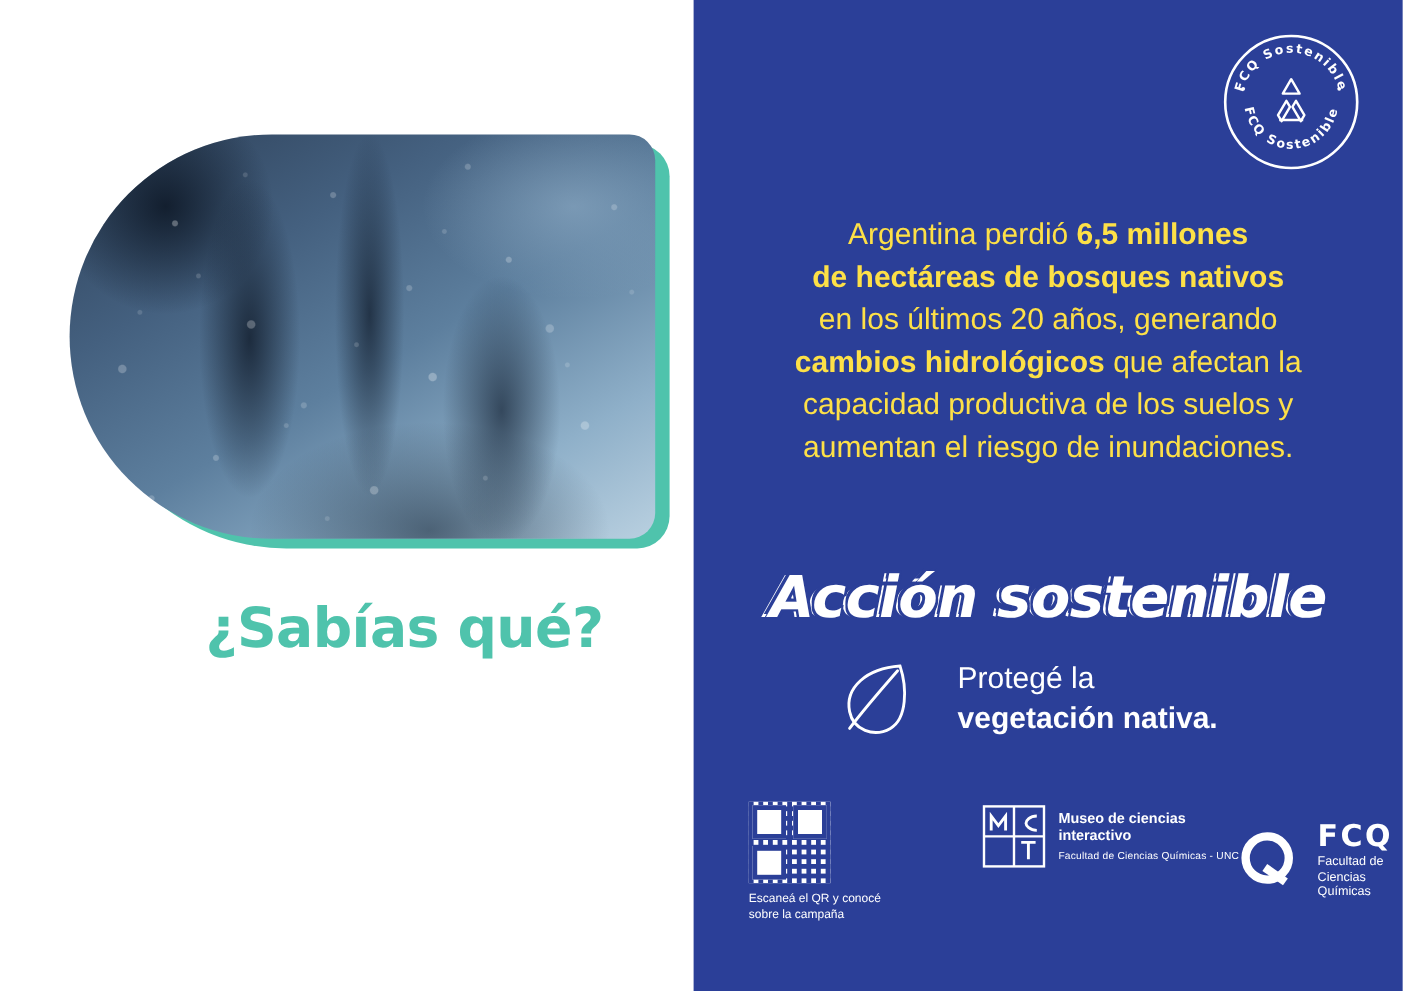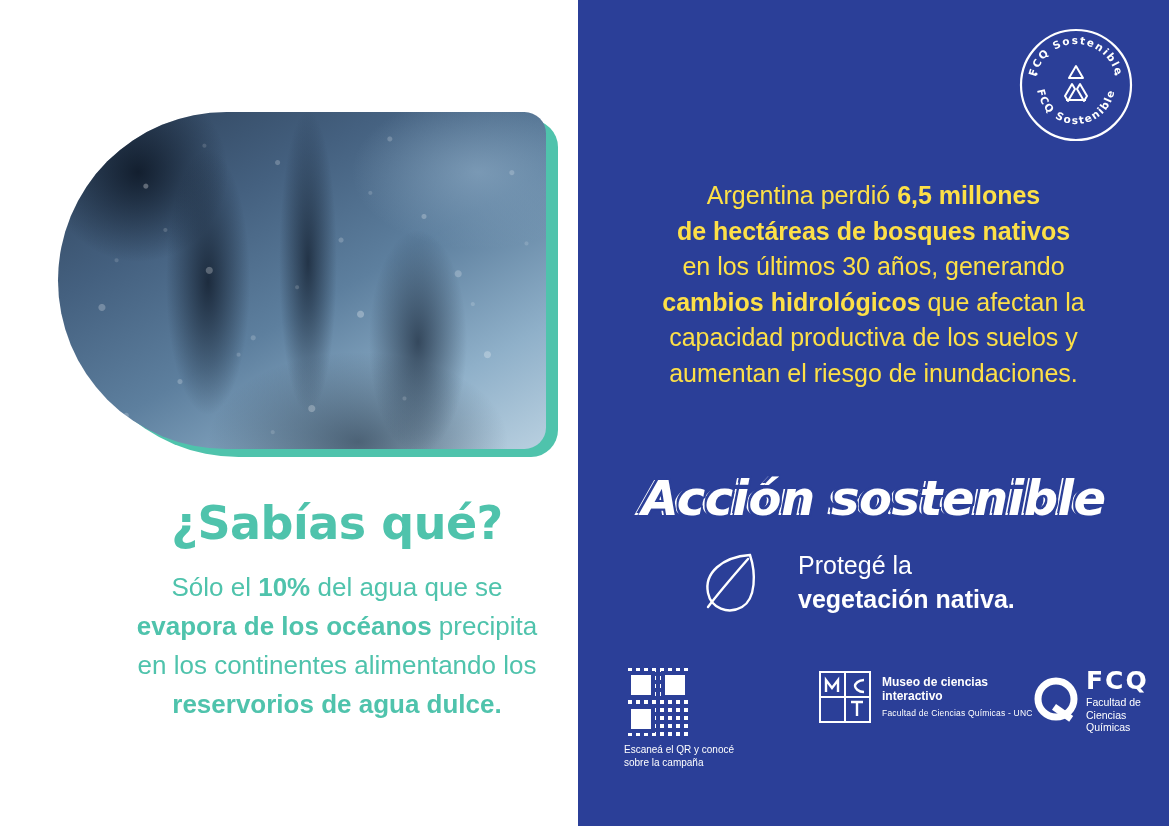--- a/index.html
+++ b/index.html
@@ -262,24 +262,24 @@
   .mci-text .mci-sub {
     margin-top: 5px;
     font-size: 8.5px;
     color: #ffffff;
     letter-spacing: 0.2px;
   }
 
   .fcq-block {
     position: absolute;
     left: 455px;
-    top: 0;
+    top: 16px;
     display: flex;
     align-items: center;
-    gap: 3px;
+    gap: 15px;
   }
   .fcq-q { width: 50px; height: 50px; }
   .fcq-title {
     font-family: "DejaVu Sans", sans-serif;
     font-weight: bold;
     font-size: 25px;
     letter-spacing: 2px;
     line-height: 1;
     color: #ffffff;
   }
@@ -301,26 +301,20 @@
       <div class="photo-accent"></div>
       <div class="photo">
         <div class="blur-layer"></div>
         <div class="droplets"></div>
         <div class="droplets2"></div>
       </div>
     </div>
 
     <div class="left-text">
       <div class="sabias">¿Sabías qué?</div>
-      <div class="left-body">
-        <span>Sólo el </span><b>10%</b><span> del agua que se</span><br>
-        <b>evapora de los océanos</b><span> precipita</span><br>
-        <span>en los continentes alimentando los</span><br>
-        <b>reservorios de agua dulce.</b>
-      </div>
     </div>
   </div>
 
   <div class="right-panel">
 
     <div class="stamp">
       <svg viewBox="0 0 118 118" width="118" height="118">
         <defs>
           <path id="arcTop" d="M 18,59 A 41,41 0 0 1 100,59"></path>
           <path id="arcBot" d="M 20,59 A 39,39 0 0 0 98,59"></path>
@@ -341,21 +335,21 @@
         <g fill="#ffffff">
           <circle cx="19" cy="48" r="1.6"></circle>
           <circle cx="99" cy="48" r="1.6"></circle>
         </g>
       </svg>
     </div>
 
     <div class="right-paragraph">
       <span>Argentina perdió </span><b>6,5 millones</b><br>
       <b>de hectáreas de bosques nativos</b><br>
-      <span>en los últimos 30 años, generando</span><br>
+      <span>en los últimos 20 años, generando</span><br>
       <b>cambios hidrológicos</b><span> que afectan la</span><br>
       <span>capacidad productiva de los suelos y</span><br>
       <span>aumentan el riesgo de inundaciones.</span>
     </div>
 
     <div class="accion">Acción sostenible</div>
 
     <div class="accion-row">
       <span class="leaf-icon">
         <svg viewBox="0 0 76 76" width="76" height="76">

